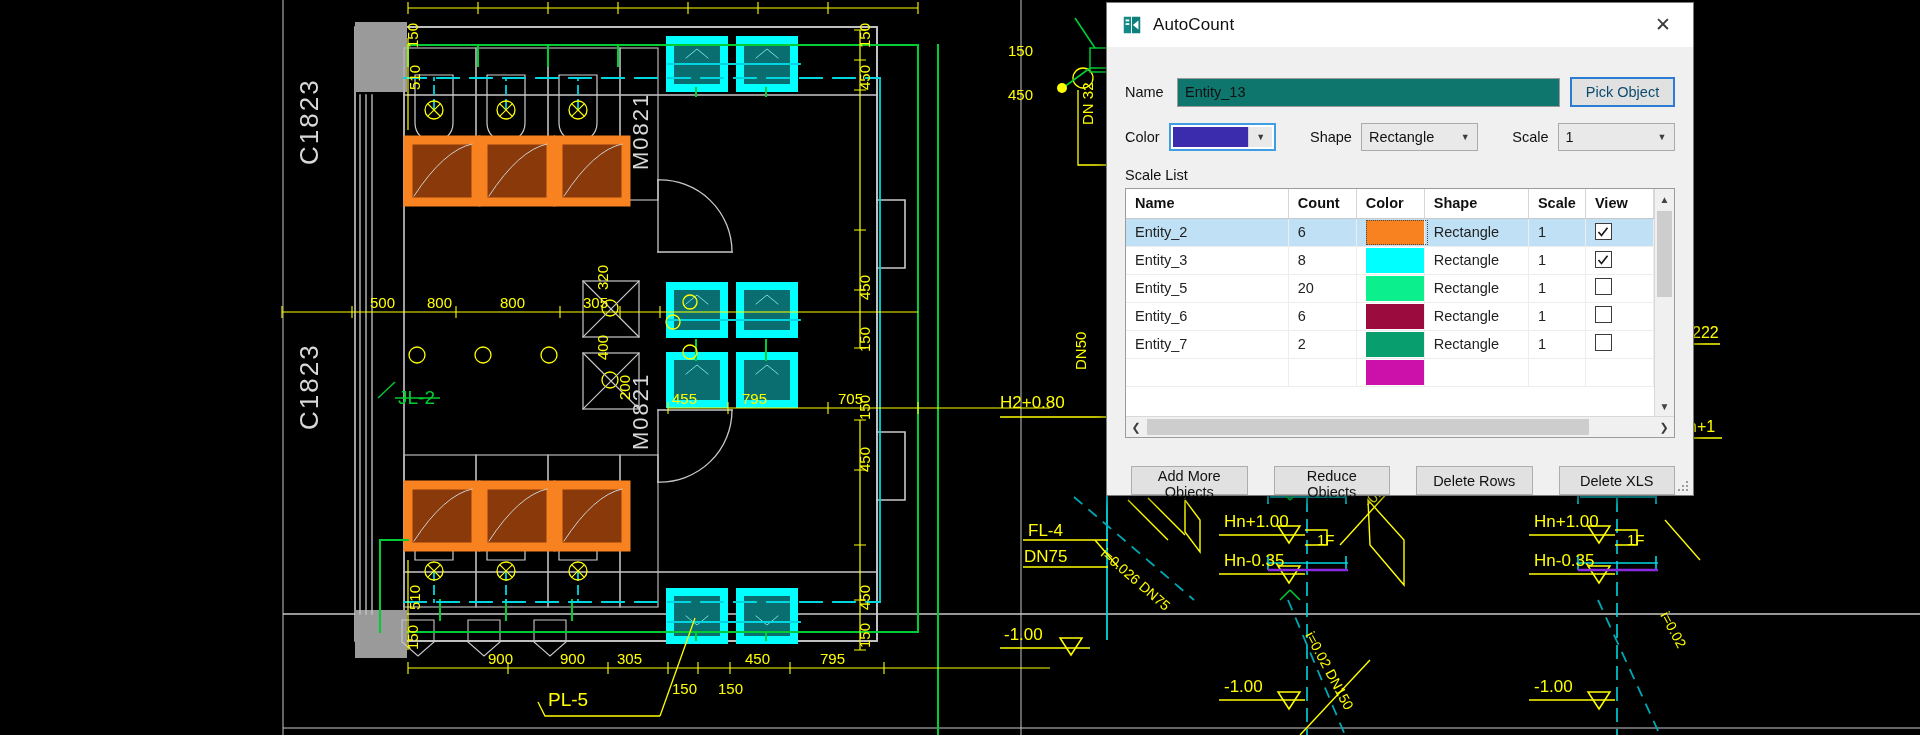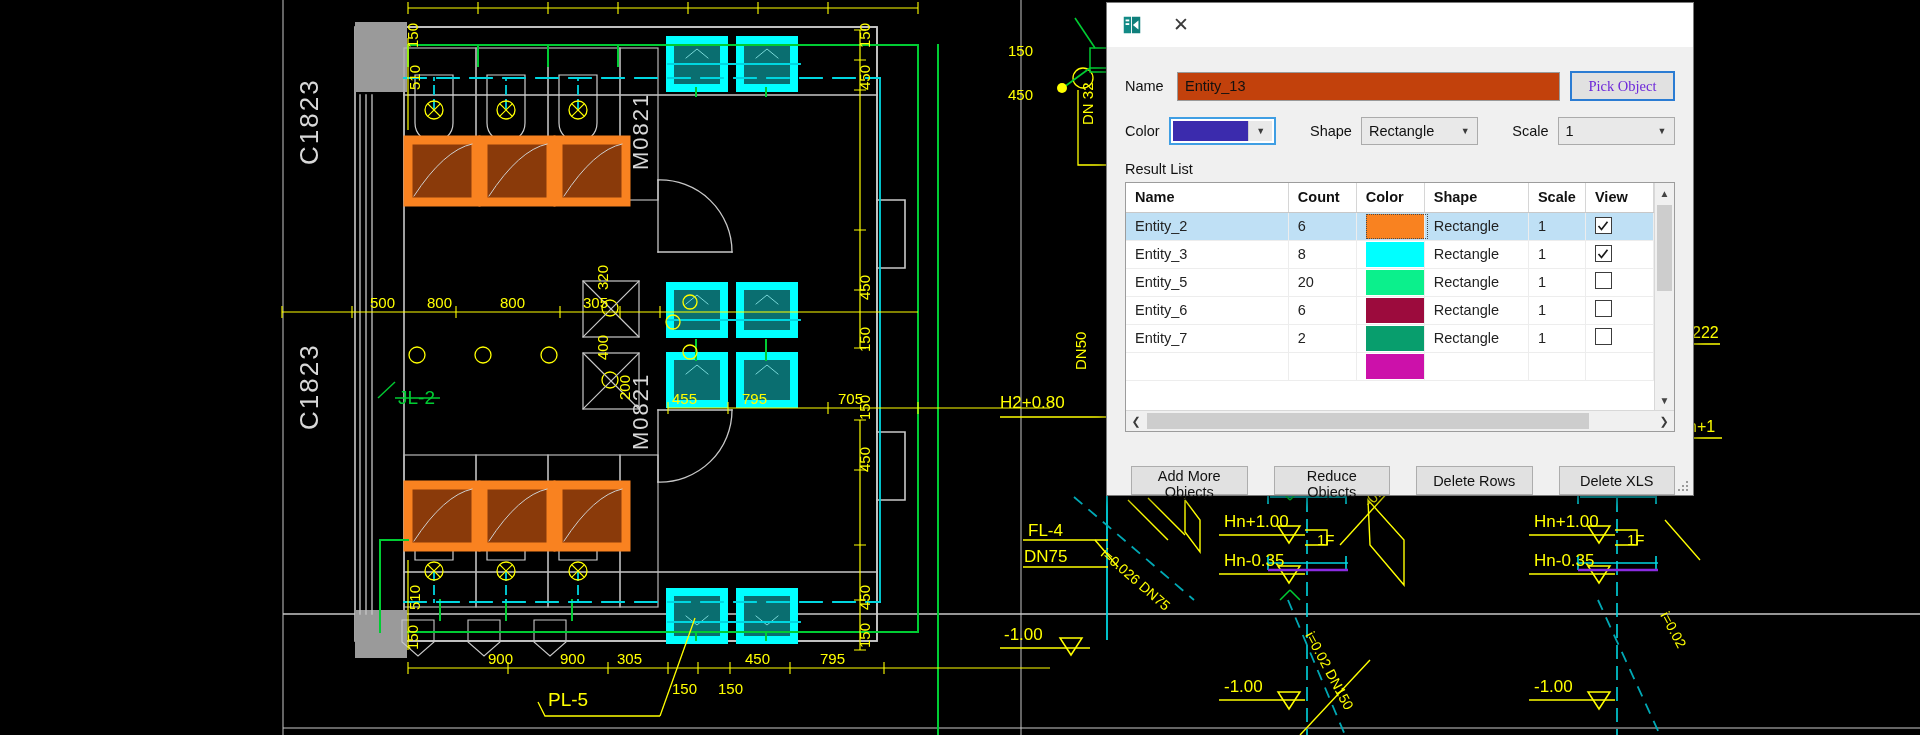--- a/index.html
+++ b/index.html
@@ -34,39 +34,39 @@
     border-bottom: 1px solid #ffffff;
     flex: 0 0 auto;
   }
   #app-icon { width: 22px; height: 22px; flex: 0 0 auto; margin-right: 10px; }
   #title-text { font-size: 17px; color: #101010; flex: 1 1 auto; letter-spacing: .1px; }
   #close-btn {
     width: 56px; height: 43px; display: flex; align-items: center; justify-content: center;
     font-size: 19px; color: #3a3a3a; cursor: pointer; background: #fff; line-height: 1;
   }
 
-  #body { flex: 1 1 auto; padding: 18px 18px 0 18px; background: #f0f0f0; }
+  #body { flex: 1 1 auto; padding: 24px 18px 0 18px; background: #f0f0f0; }
 
   .row { display: flex; align-items: center; }
   .lbl { font-size: 14.5px; color: #111; }
 
   
   #name-row { margin-top: 6px; }
   #name-row .lbl { width: 52px; }
   #name-input {
     flex: 1 1 auto; height: 29px;
-    border: 1px solid #9a9a9a; background: #c2410c;
+    border: 1px solid #9a9a9a; background: #0f766e;
     font-size: 14.5px; color: #111; padding: 0 7px;
     font-family: "Liberation Sans", sans-serif; outline: none;
   }
   #pick-object {
     margin-left: 10px; width: 105px; height: 30px;
     background: #e1e1e1; border: 2px solid #2b7cd3;
-    font-size: 14.5px; color: #6d28d9; cursor: pointer;
-    font-family: Liberation Serif, serif;
+    font-size: 14.5px; color: #0c4a6e; cursor: pointer;
+    font-family: Liberation Sans, sans-serif;
   }
 
   
   #prop-row { margin-top: 16px; }
   #prop-row .lbl { margin-right: 9px; }
   .combo {
     height: 28px; border: 1px solid #ababab; background: #e9e9e9;
     display: flex; align-items: center; position: relative; cursor: pointer;
   }
   .combo .txt { flex: 1 1 auto; font-size: 14.5px; color: #111; padding-left: 7px; }
@@ -609,20 +609,21 @@
   <div id="dialog">
 
     <div id="titlebar">
       <svg id="app-icon" viewBox="0 0 24 24">
         <rect x="3" y="3" width="8" height="18" fill="#128a86"></rect>
         <rect x="12" y="3" width="9" height="18" fill="#0f7f7b"></rect>
         <path d="M19 7 l-6 5 l6 5 z" fill="#ffffff"></path>
         <rect x="5" y="6" width="4" height="2" fill="#ffffff"></rect>
         <rect x="5" y="10" width="4" height="2" fill="#ffffff"></rect>
       </svg>
+      <div id="title-text">AutoCount</div>
       <div id="close-btn">✕</div>
     </div>
 
     <div id="body">
 
       <div class="row" id="name-row">
         <span class="lbl">Name</span>
         <input id="name-input" type="text" value="Entity_13" style="">
         <button id="pick-object">Pick Object</button>
       </div>
@@ -639,21 +640,21 @@
           <span class="txt">Rectangle</span>
           <span class="arrow">▼</span>
         </div>
         <span class="lbl">Scale</span>
         <div class="combo" id="scale-combo">
           <span class="txt">1</span>
           <span class="arrow">▼</span>
         </div>
       </div>
 
-      <div id="result-label">Result List</div>
+      <div id="result-label">Scale List</div>
 
       <div id="grid-wrap">
         <div id="grid-inner">
           <div id="grid-cols">
             <table class="grid">
               <colgroup>
                 <col style="width:148px">
                   <col style="width:62px">
                   <col style="width:62px">
                 <col style="width:95px">

